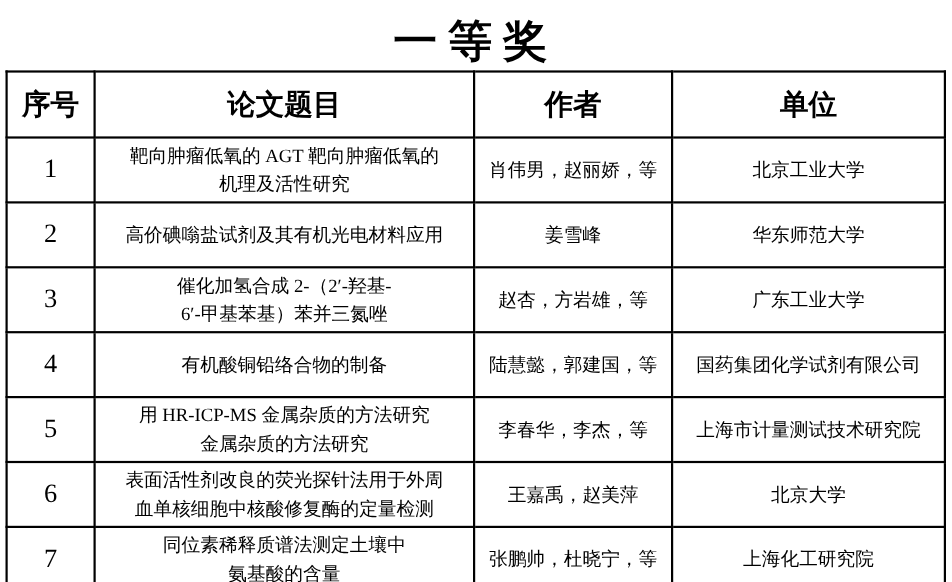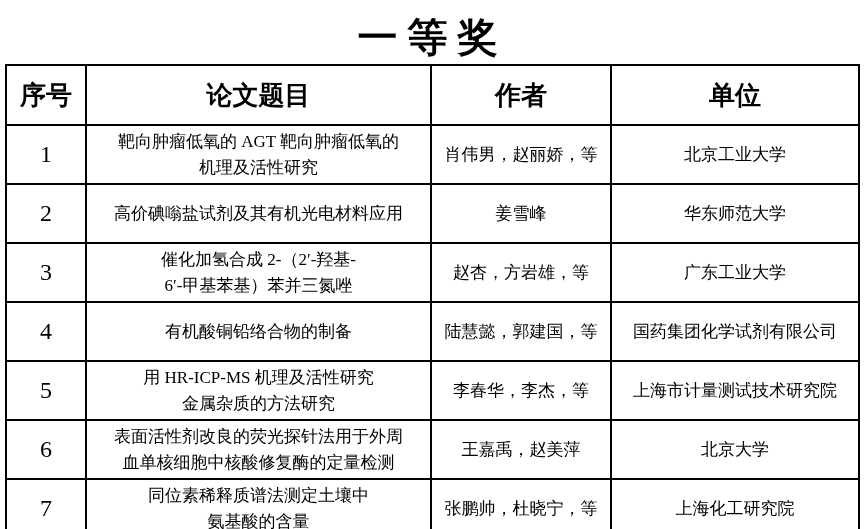--- a/index.html
+++ b/index.html
@@ -117,21 +117,21 @@
     <td class="cell-num">4</td>
     <td class="cell-title">
             <div>有机酸铜铅络合物的制备</div>
           </td>
     <td class="cell-auth">陆慧懿，郭建国，等</td>
     <td class="cell-org">国药集团化学试剂有限公司</td>
   </tr>
         <tr>
     <td class="cell-num">5</td>
     <td class="cell-title">
-            <div>用 HR-ICP-MS 机理及活性研究</div>
+            <div>用 HR-ICP-MS 金属杂质的方法研究</div>
             <div>金属杂质的方法研究</div>
           </td>
     <td class="cell-auth">李春华，李杰，等</td>
     <td class="cell-org">上海市计量测试技术研究院</td>
   </tr>
         <tr>
     <td class="cell-num">6</td>
     <td class="cell-title">
             <div>表面活性剂改良的荧光探针法用于外周</div>
             <div>血单核细胞中核酸修复酶的定量检测</div>

